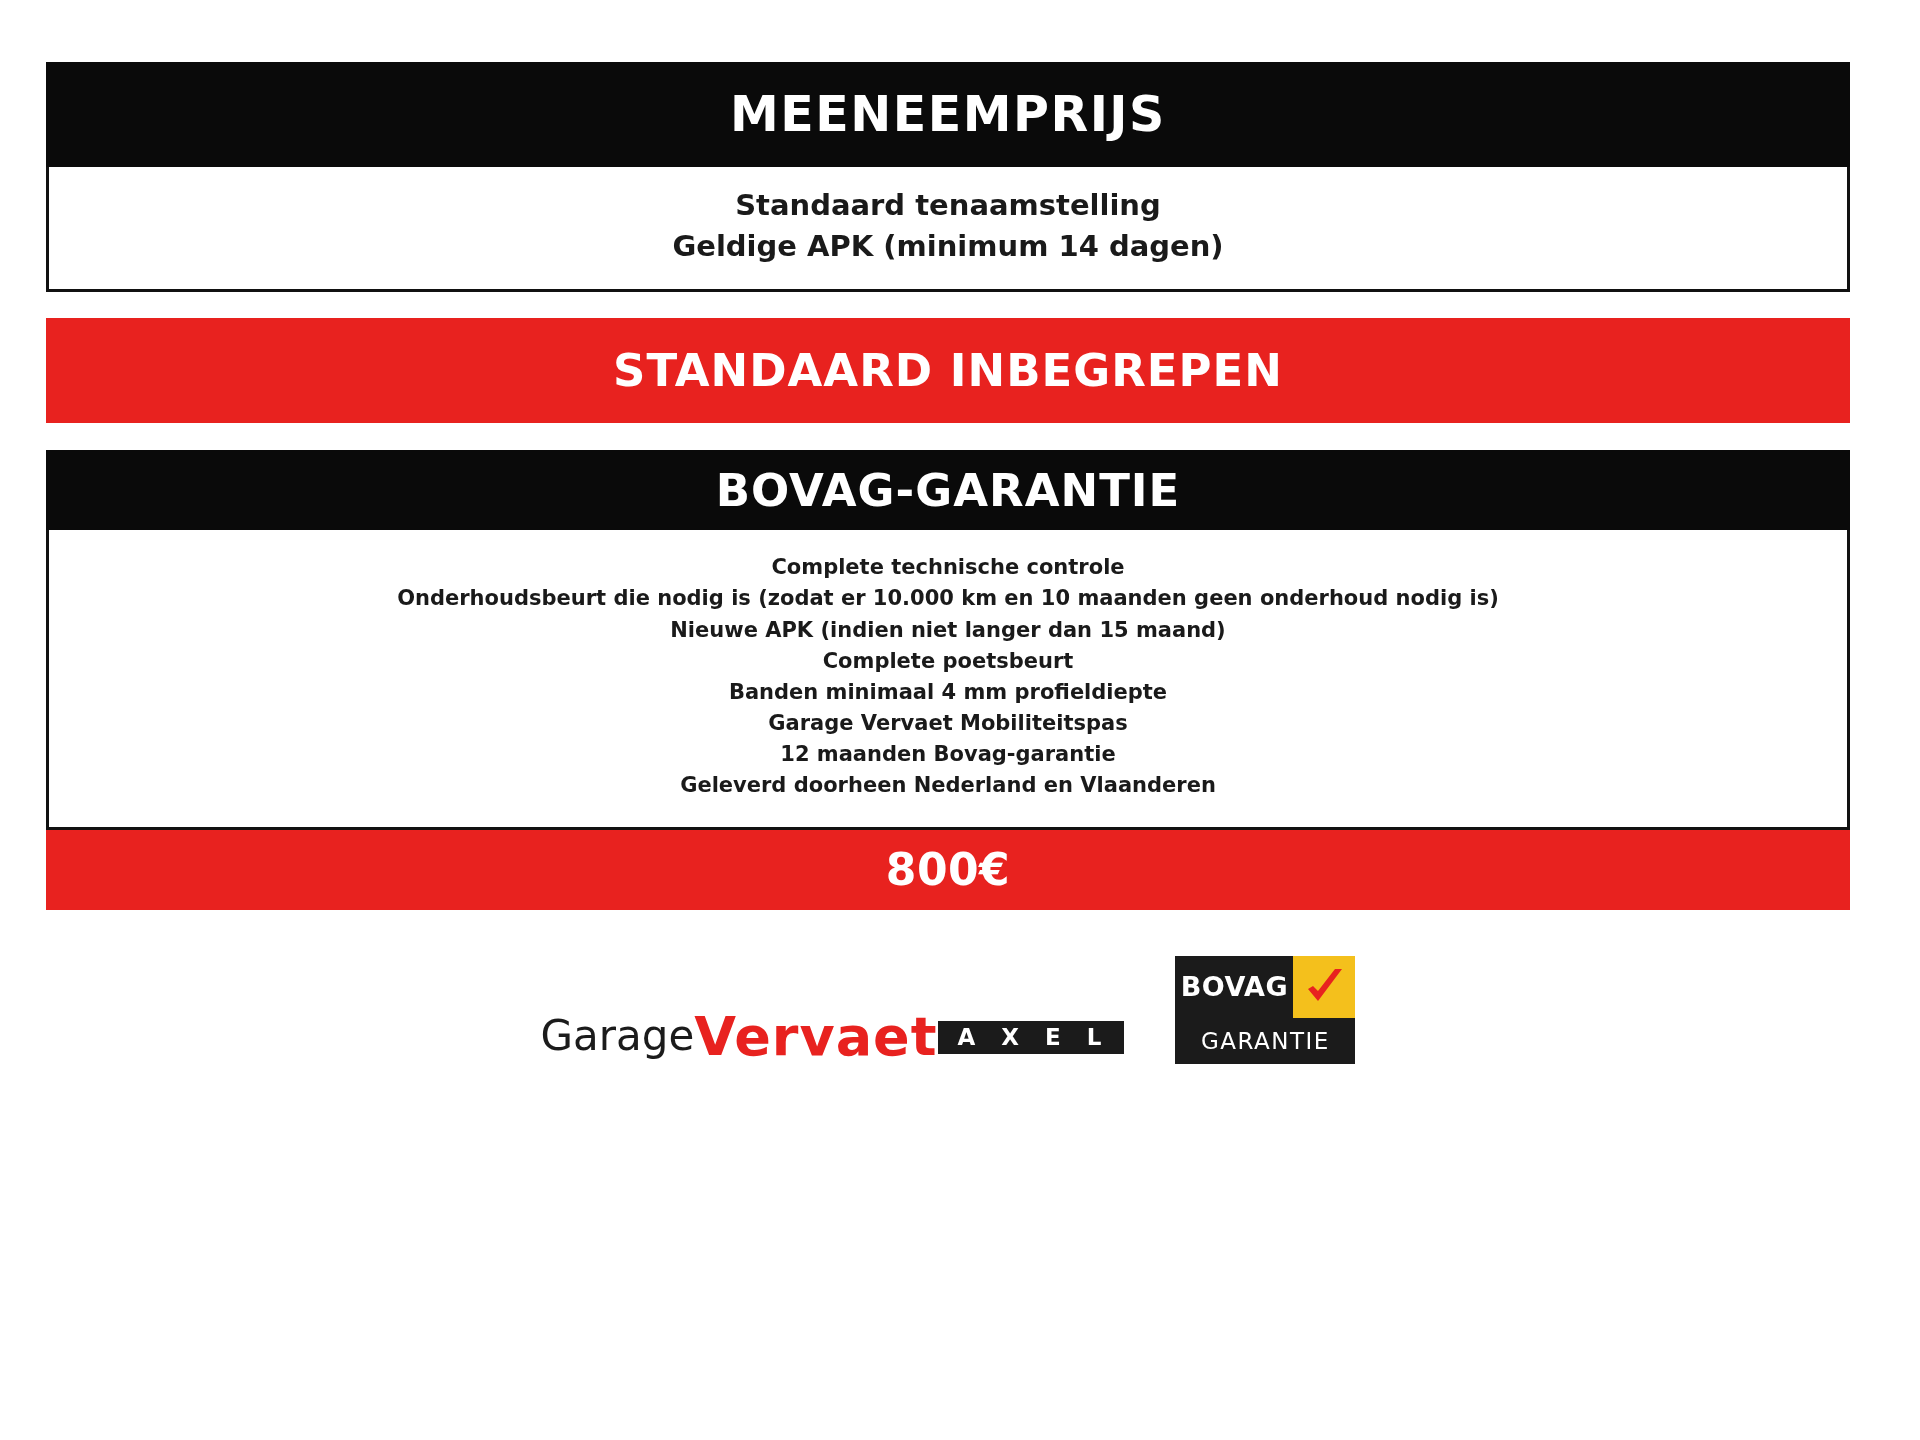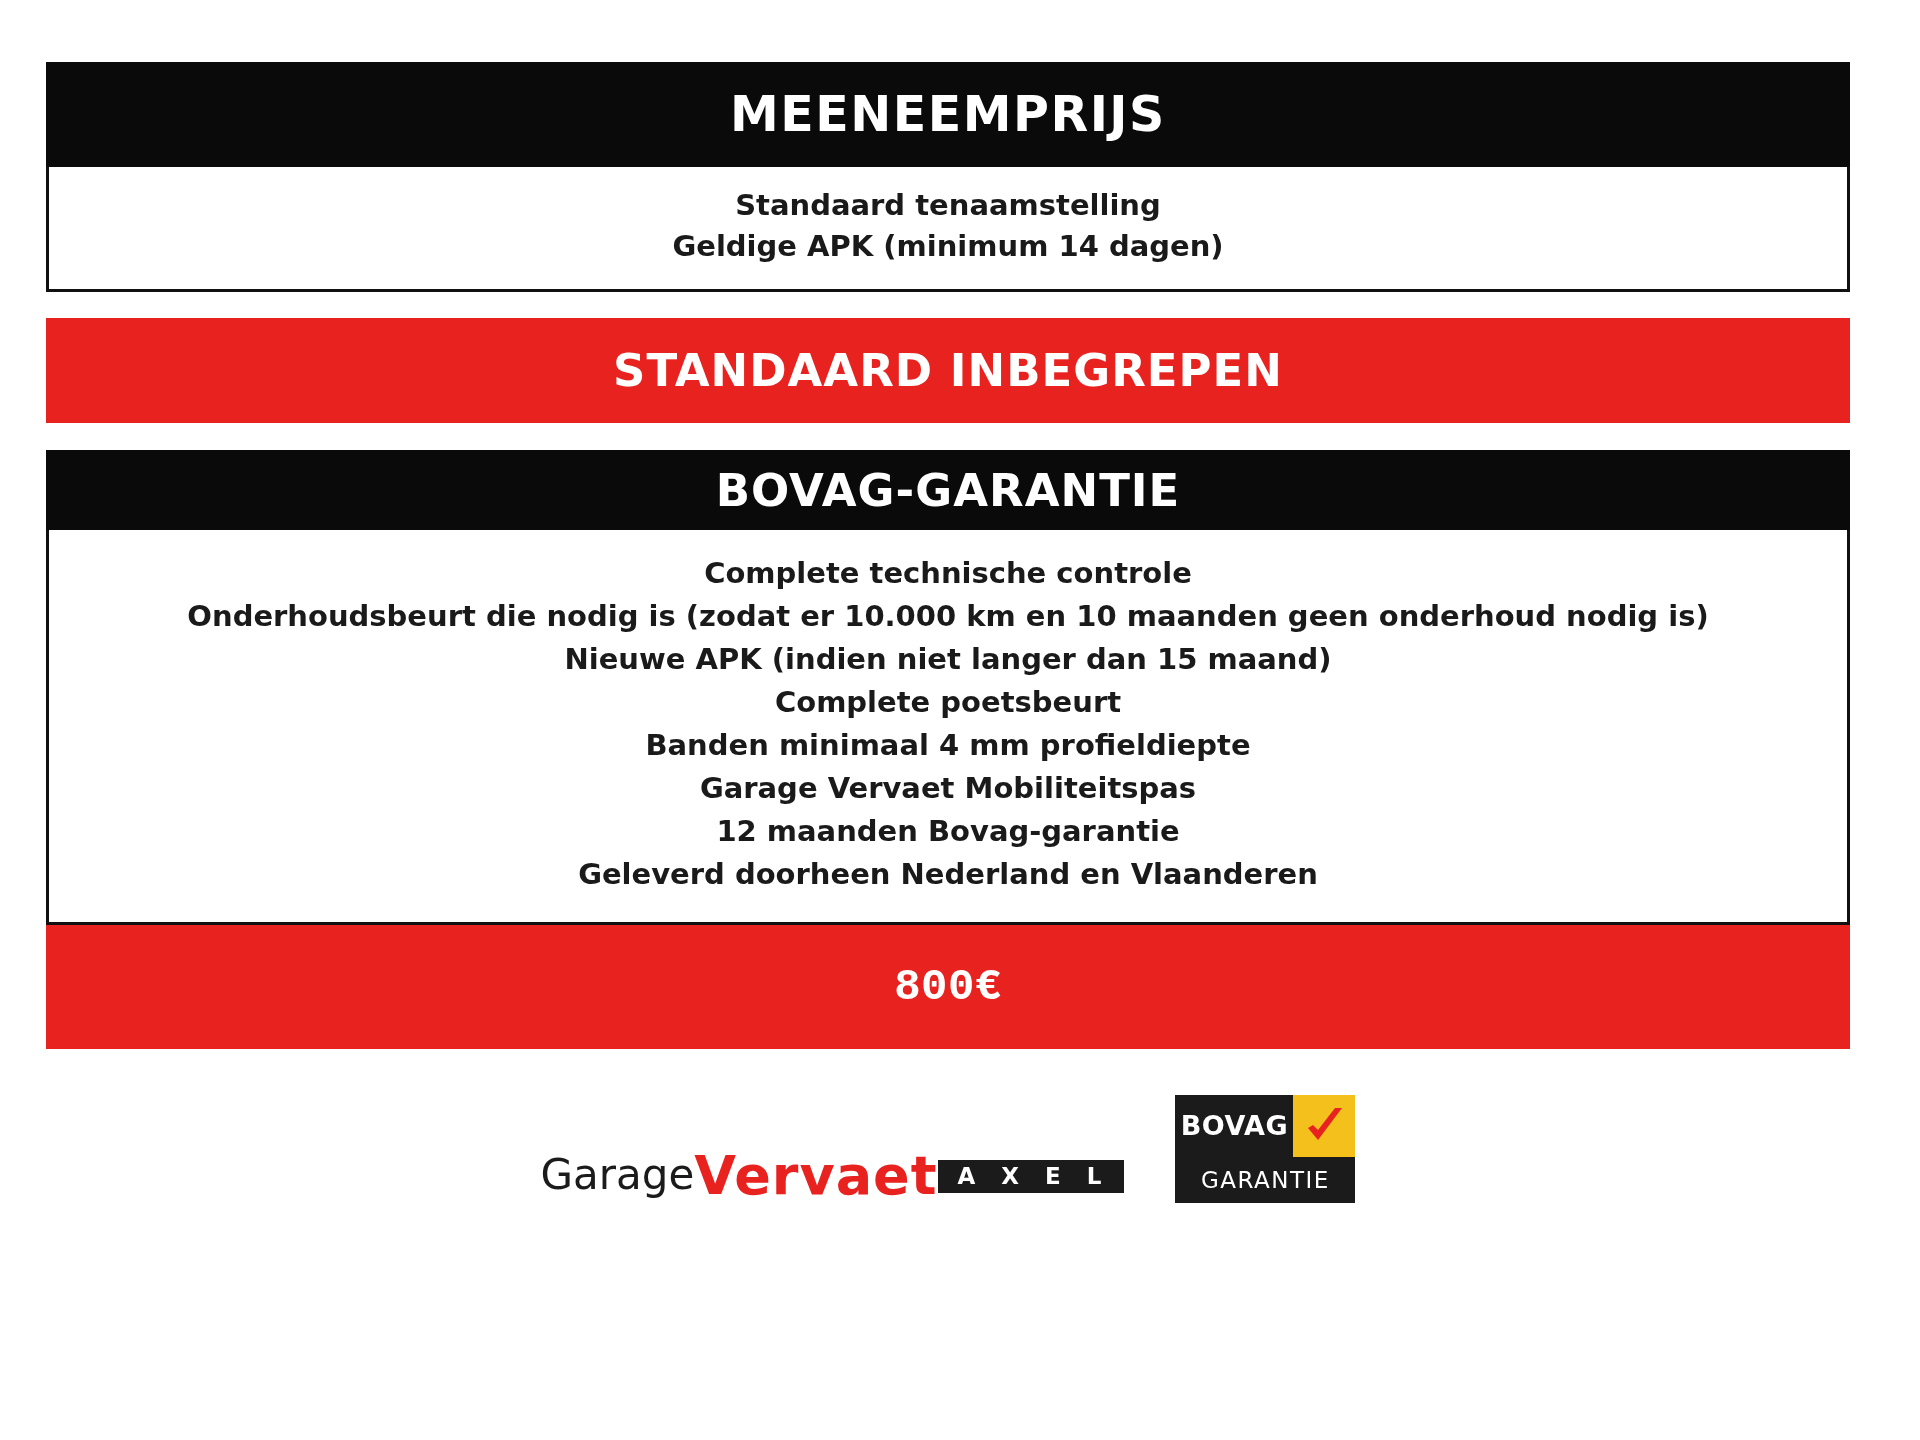--- a/index.html
+++ b/index.html
@@ -79,34 +79,33 @@
   
   .bovag-band {
     height: 80px;
     font-size: 45px;
     font-weight: 700;
     letter-spacing: 1px;
   }
   .bovag-list {
     flex-direction: column;
     padding: 22px 0 26px 0;
-    font-size: 29px;
+    font-size: 21px;
     font-weight: 700;
     line-height: 1.48;
   }
   .bovag-list .line {
     display: block;
     white-space: nowrap;
   }
   .price-band {
-    height: 124px;
+    height: 80px;
     font-size: 44px;
     font-weight: 700;
     letter-spacing: 0.5px;
-    font-family: Liberation Mono, monospace;
   }
 
   
   .footer {
     margin-top: 46px;
     display: flex;
     align-items: flex-end;
     justify-content: center;
     gap: 42px;
   }

